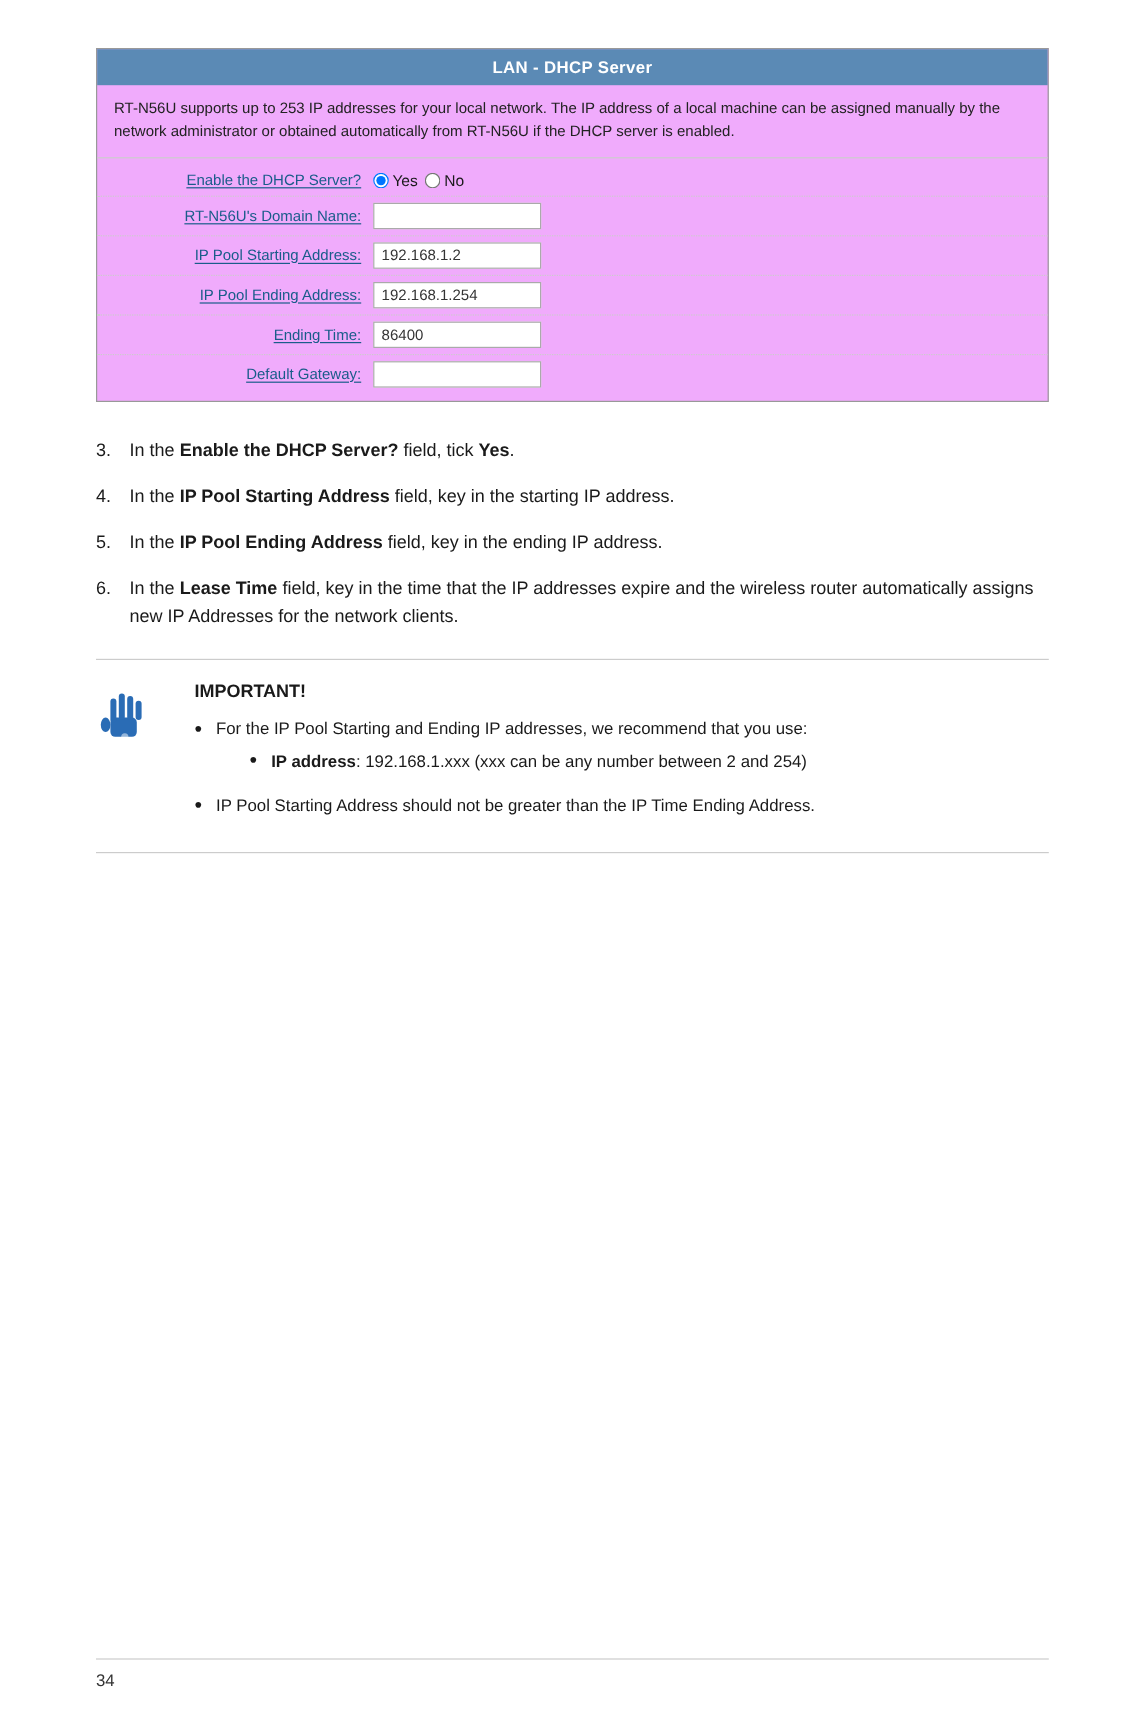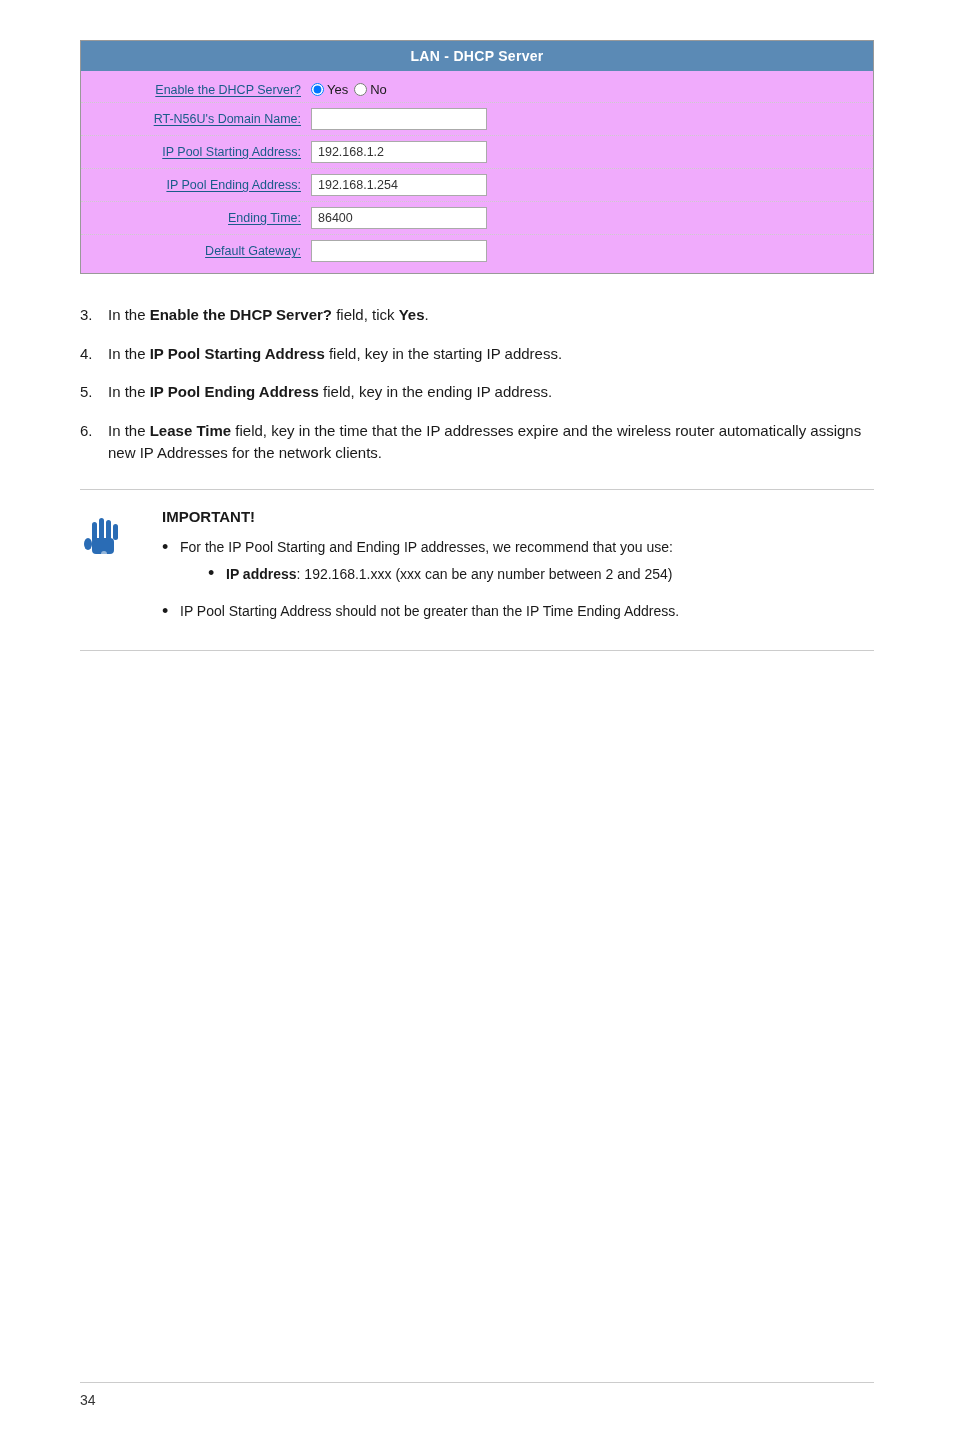--- a/index.html
+++ b/index.html
@@ -64,21 +64,21 @@
     }
 
     .dhcp-value {
       flex: 1;
     }
 
     .dhcp-input {
       border: 1px solid #aaa;
       padding: 3px 6px;
       font-size: 12.5px;
-      width: 176px;
+      width: 140px;
       background: #fff;
       color: #333;
     }
 
     .radio-group {
       display: flex;
       align-items: center;
       gap: 6px;
       font-size: 13px;
     }
@@ -199,20 +199,21 @@
       bottom: 55px;
       left: 80px;
       right: 80px;
     }
   </style>
 </head>
 <body>
 
 <div class="dhcp-container">
   <div class="dhcp-header">LAN - DHCP Server</div>
+  <div class="dhcp-description">RT-N56U supports up to 253 IP addresses for your local network. The IP address of a local machine can be assigned manually by the network administrator or obtained automatically from RT-N56U if the DHCP server is enabled.</div>
   <div class="dhcp-form">
 
     <div class="dhcp-row">
       <div class="dhcp-label">Enable the DHCP Server?</div>
       <div class="dhcp-value">
         <div class="radio-group">
           <label>
             <input type="radio" name="dhcp_enable" checked="" style="">
             <span>Yes</span>
           </label>

